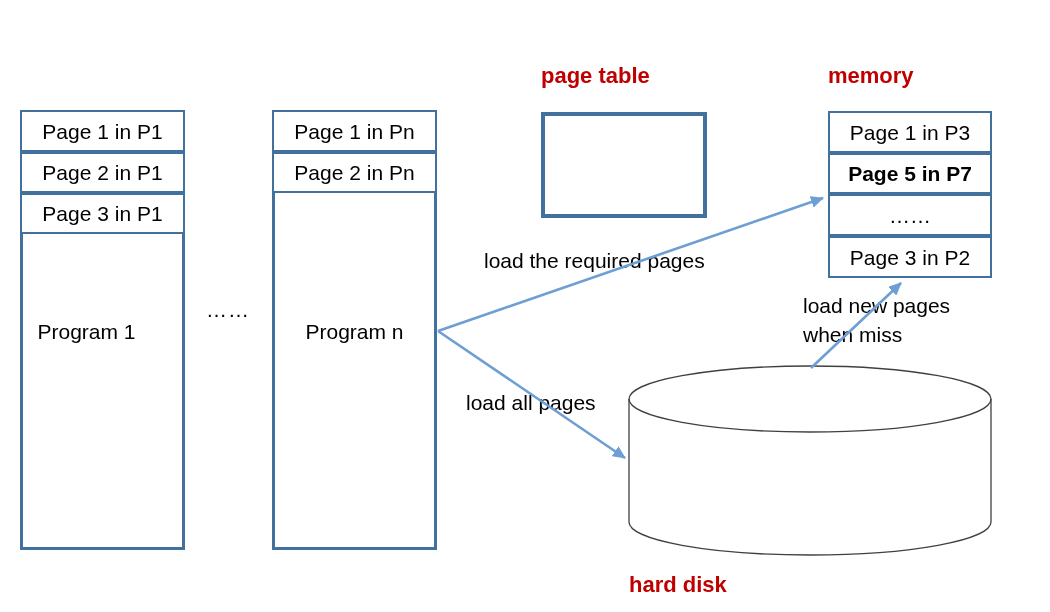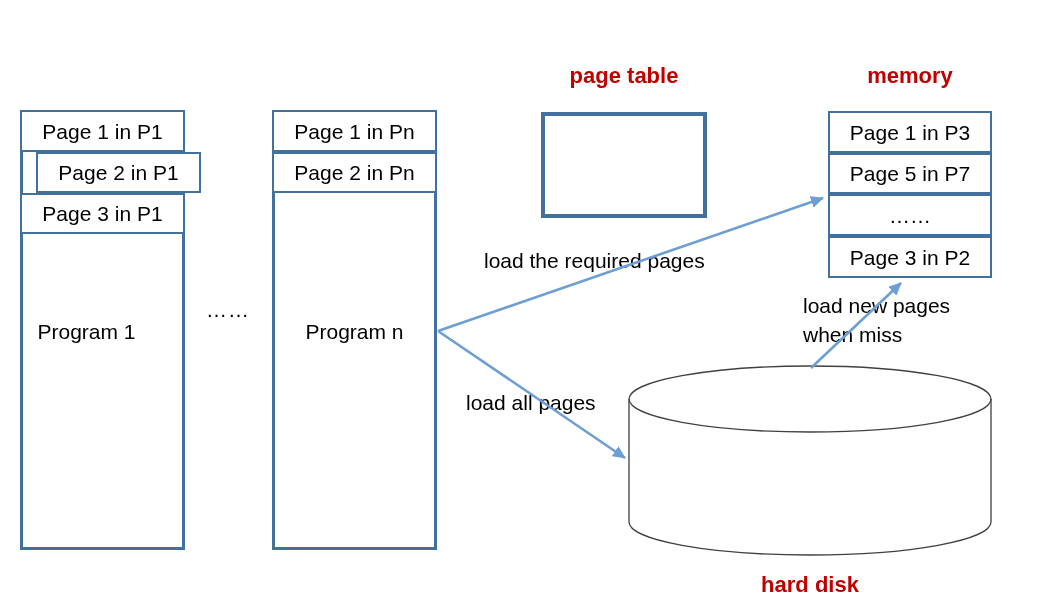--- a/index.html
+++ b/index.html
@@ -14,53 +14,53 @@
     font-family:"Liberation Sans",sans-serif;overflow:hidden;color:#000;
   }
   .box{position:absolute;box-sizing:border-box;border:3px solid var(--border);background:transparent;}
   .box.thick{border-width:4px;}
   .row{
     position:absolute;box-sizing:border-box;border:2px solid var(--border);background:#fff;
     display:flex;align-items:center;justify-content:center;
     font-size:21px;line-height:1;white-space:nowrap;
   }
   .progname{position:absolute;font-size:21px;text-align:center;}
-  .caption{position:absolute;color:var(--red);font-weight:bold;font-size:22px;text-align:center;white-space:nowrap;}
+  .caption{position:absolute;color:var(--red);font-weight:bold;font-size:22px;white-space:nowrap;}
   .flabel{position:absolute;font-size:21px;white-space:nowrap;}
   .dots{position:absolute;font-size:21px;text-align:center;letter-spacing:1px;}
   .layer{position:absolute;left:0;top:0;pointer-events:none;}
   .arrow{stroke:var(--arrow);stroke-width:2.6;fill:none;}
   #ah path{fill:var(--arrow);}
   .diskline{stroke:var(--disk);stroke-width:1.3;fill:none;}
 </style>
 </head>
 <body>
 
 <div class="canvas">
 
   <div class="box" style="left:20px;top:110px;width:165px;height:440px;"></div>
   <div class="row" style="left:20px;top:110px;width:165px;height:42px;">Page 1 in P1</div>
-  <div class="row" style="left:36px;top:152px;width:165px;height:41px;">Page 2 in P1</div>
+  <div class="row" style="left:20px;top:152px;width:165px;height:41px;">Page 2 in P1</div>
   <div class="row" style="left:20px;top:193px;width:165px;height:41px;">Page 3 in P1</div>
   <div class="progname" style="left:20px;top:320px;width:133px;">Program 1</div>
 
   <div class="dots" style="left:190px;top:298px;width:76px;">……</div>
 
   <div class="box" style="left:272px;top:110px;width:165px;height:440px;"></div>
   <div class="row" style="left:272px;top:110px;width:165px;height:42px;">Page 1 in Pn</div>
   <div class="row" style="left:272px;top:152px;width:165px;height:41px;">Page 2 in Pn</div>
   <div class="progname" style="left:272px;top:320px;width:165px;">Program n</div>
 
   <div class="caption" style="left:541px;top:63px;width:166px;">page table</div>
   <div class="box thick" style="left:541px;top:112px;width:166px;height:106px;"></div>
 
   <div class="caption" style="left:828px;top:63px;width:164px;">memory</div>
   <div class="box" style="left:828px;top:111px;width:164px;height:167px;"></div>
   <div class="row" style="left:828px;top:111px;width:164px;height:42px;">Page 1 in P3</div>
-  <div class="row" style="left:828px;top:153px;width:164px;height:41px;">Page 5 in P7</div>
+  <div class="row" style="left:828px;top:153px;width:164px;height:41px;font-weight:bold;">Page 5 in P7</div>
   <div class="row" style="left:828px;top:194px;width:164px;height:42px;">……</div>
   <div class="row" style="left:828px;top:236px;width:164px;height:42px;">Page 3 in P2</div>
 
   <div class="flabel" style="left:484px;top:249px;">load the required pages</div>
   <div class="flabel" style="left:466px;top:391px;">load all pages</div>
   <div class="flabel" style="left:803px;top:294px;">load new pages</div>
   <div class="flabel" style="left:803px;top:323px;">when miss</div>
 
   <div class="caption" style="left:629px;top:572px;width:362px;">hard disk</div>
 

